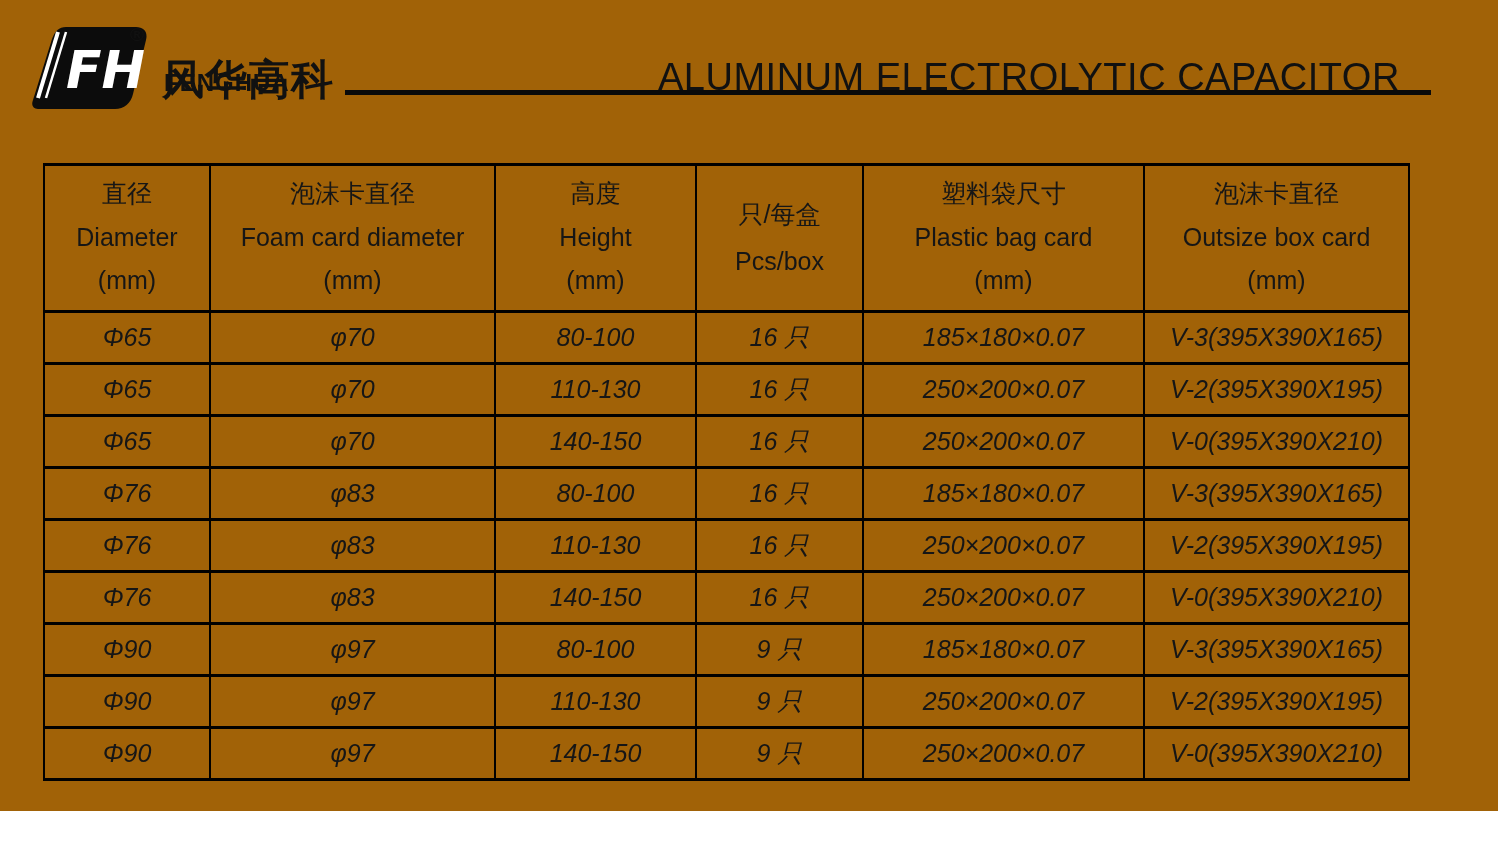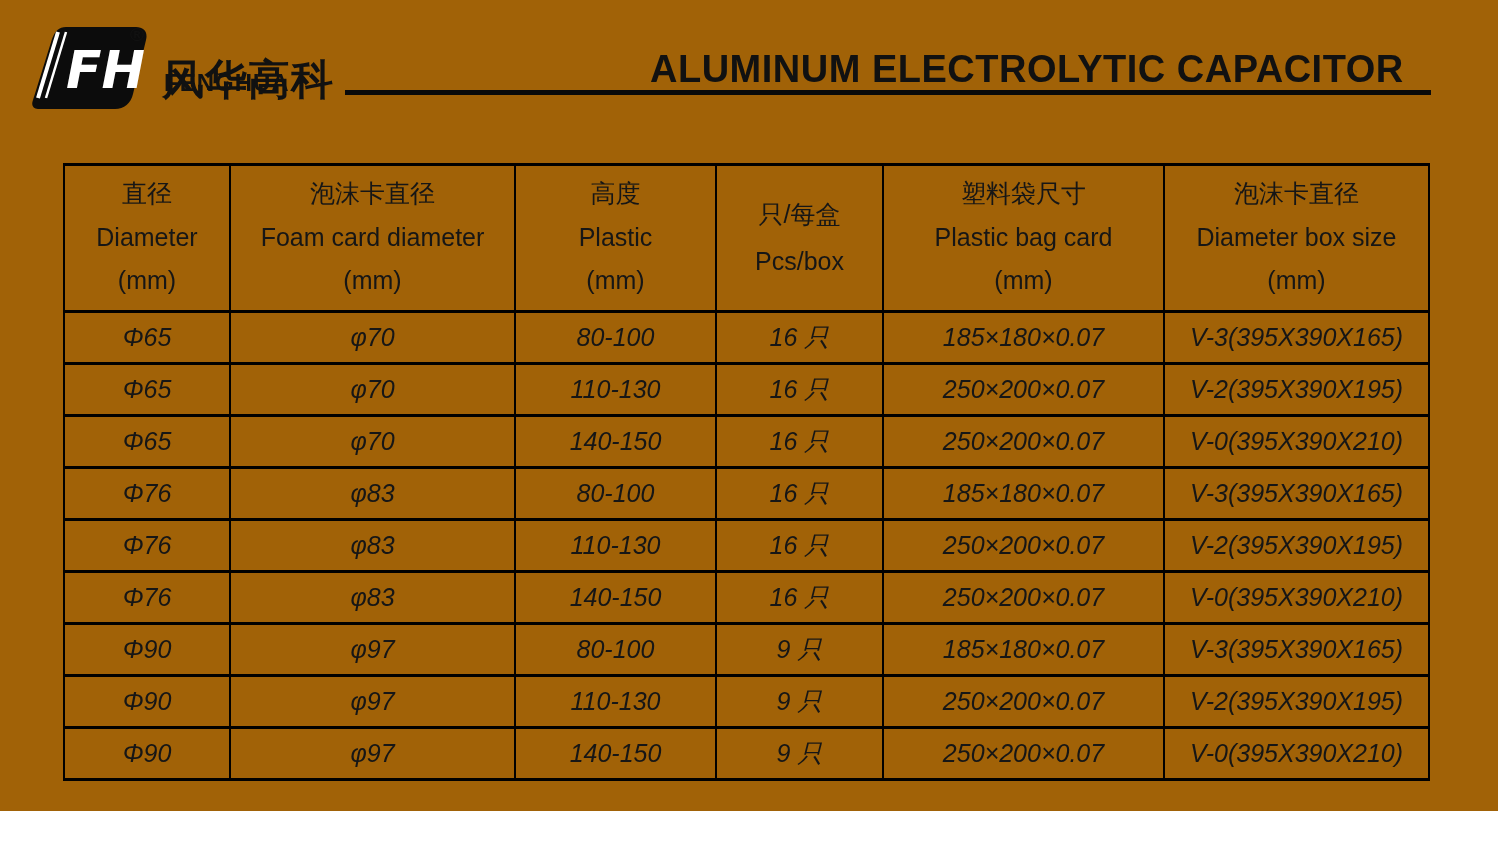--- a/index.html
+++ b/index.html
@@ -49,23 +49,23 @@
     font-weight: bold;
     letter-spacing: 1px;
     color: #111;
     line-height: 1;
     white-space: nowrap;
   }
   .page-title {
     position: absolute;
     left: 642px;
     top: 40px;
-    margin: 8px;
+    margin: 16px;
     font-size: 38px;
-    font-weight: bold;
+    font-weight: normal;
     letter-spacing: 0.5px;
     color: #111;
     white-space: nowrap;
   }
   .title-rule {
     position: absolute;
     left: 345px;
     top: 90px;
     width: 1086px;
     height: 5px;
@@ -75,21 +75,20 @@
   
   table.pack {
     position: absolute;
     left: 43px;
     top: 163px;
     width: 1365px;
     border-collapse: collapse;
     table-layout: fixed;
     font-size: 25px;
     color: #161616;
-    margin-left: 20px;
   }
   table.pack th, table.pack td {
     border-left: 2px solid #000;
     border-right: 2px solid #000;
     border-top: 3px solid #000;
     border-bottom: 3px solid #000;
     text-align: center;
     vertical-align: middle;
     padding: 0;
     font-weight: normal;
@@ -162,41 +161,41 @@
         <th>
           <div class="hdr3">
             <span>泡沫卡直径</span>
             <span>Foam card diameter</span>
             <span>(mm)</span>
           </div>
         </th>
         <th>
           <div class="hdr3">
             <span>高度</span>
-            <span>Plastic</span>
+            <span>Height</span>
             <span>(mm)</span>
           </div>
         </th>
         <th>
           <div class="hdr2">
             <span>只/每盒</span>
             <span>Pcs/box</span>
           </div>
         </th>
         <th>
           <div class="hdr3">
             <span>塑料袋尺寸</span>
             <span>Plastic bag card</span>
             <span>(mm)</span>
           </div>
         </th>
         <th>
           <div class="hdr3">
             <span>泡沫卡直径</span>
-            <span>Diameter box size</span>
+            <span>Outsize box card</span>
             <span>(mm)</span>
           </div>
         </th>
       </tr>
     </thead>
     <tbody>
       <tr>
         <td>Φ65</td>
         <td>φ70</td>
         <td>80-100</td>

